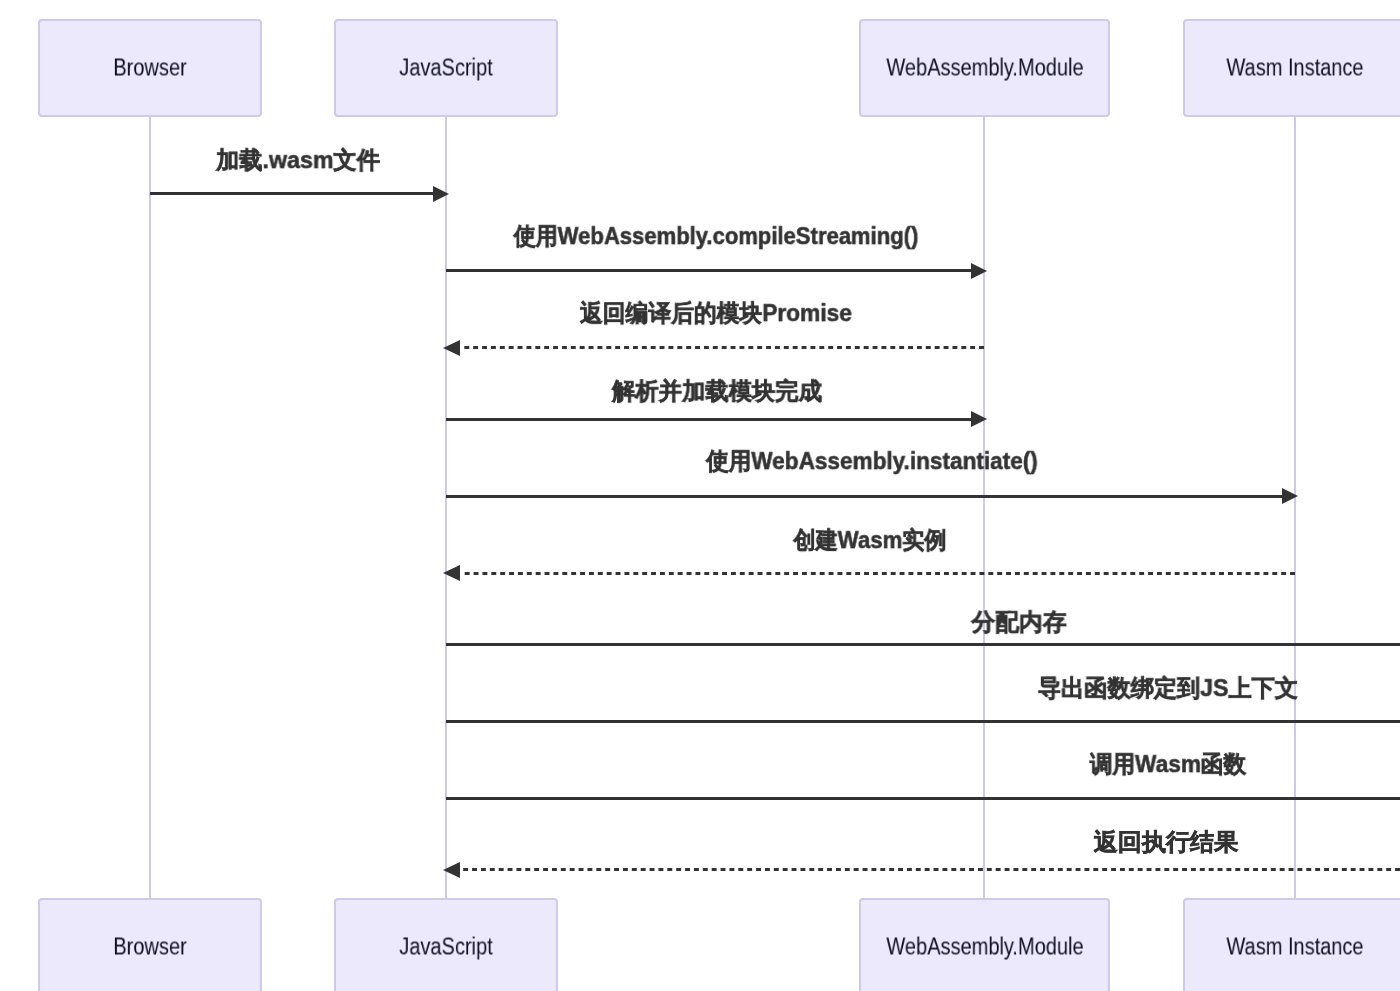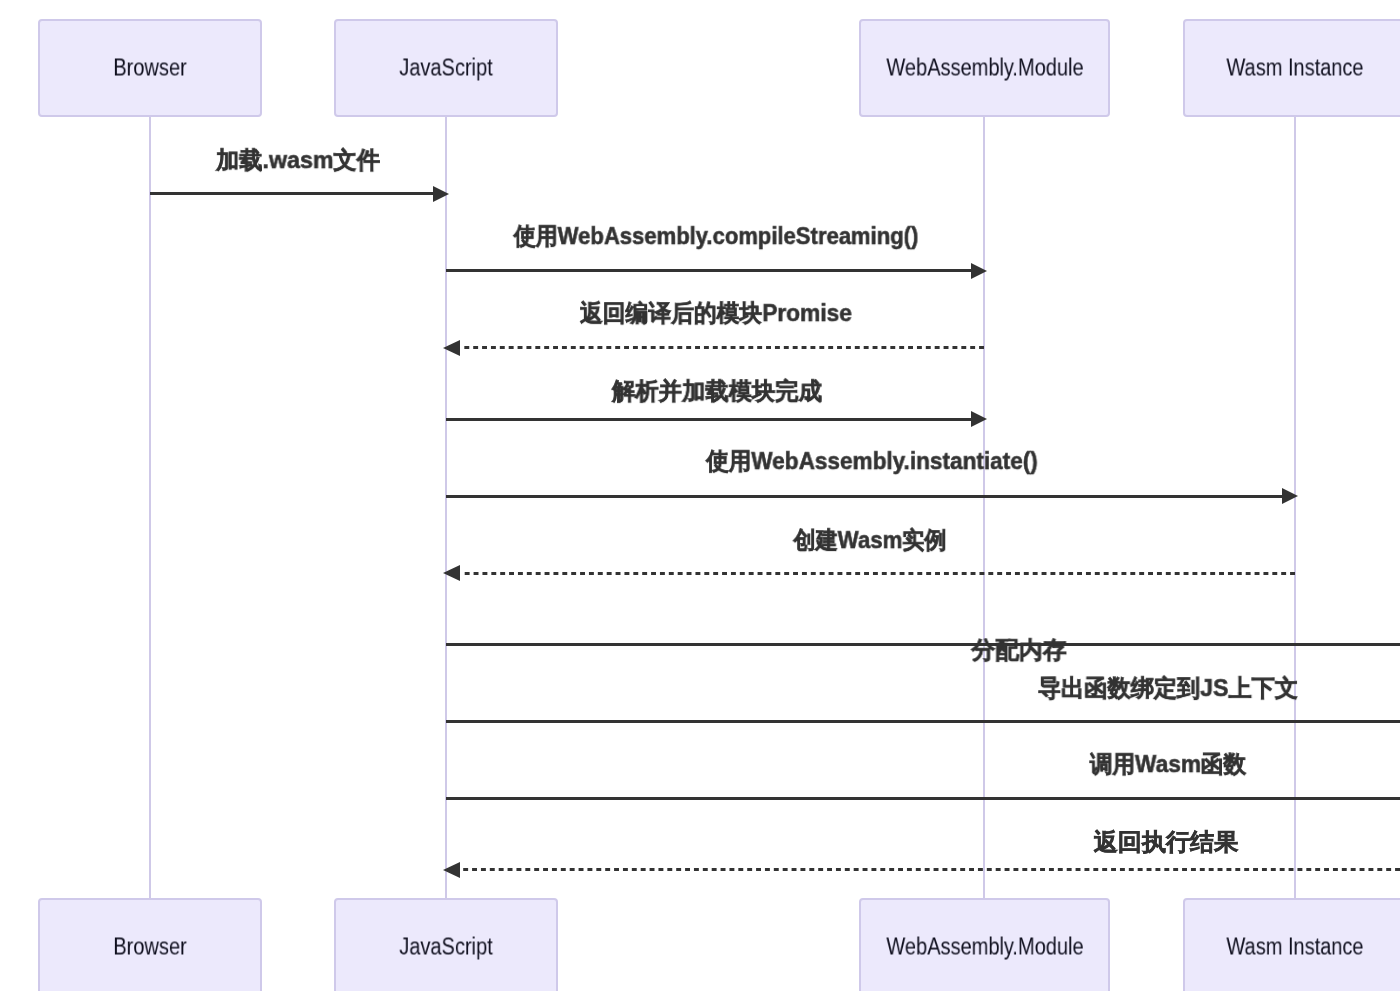--- a/index.html
+++ b/index.html
@@ -85,21 +85,21 @@
 
   <div class="msg-line" style="left:446px;width:836px;top:495px"></div>
   <div class="arrow right" style="left:1282px;top:488.05px"></div>
   <div class="msg-label" style="left:871.75px;top:460.6px;transform:translate(-50%,-50%) scaleX(0.9487)">使用WebAssembly.instantiate()</div>
 
   <div class="msg-line dotted" style="left:461px;width:834px;top:572px"></div>
   <div class="arrow left" style="left:443px;top:564.85px"></div>
   <div class="msg-label" style="left:870.1px;top:539.5px;transform:translate(-50%,-50%) scaleX(0.931)">创建Wasm实例</div>
 
   <div class="msg-line" style="left:446px;width:954px;top:643px"></div>
-  <div class="msg-label" style="left:1019.1px;top:650px;transform:translate(-50%,-50%) scaleX(0.9994)">分配内存</div>
+  <div class="msg-label" style="left:1019.1px;top:622px;transform:translate(-50%,-50%) scaleX(0.9994)">分配内存</div>
 
   <div class="msg-line" style="left:446px;width:954px;top:720px"></div>
   <div class="msg-label" style="left:1168.05px;top:688.1px;transform:translate(-50%,-50%) scaleX(0.974)">导出函数绑定到JS上下文</div>
 
   <div class="msg-line" style="left:446px;width:954px;top:797px"></div>
   <div class="msg-label" style="left:1167.75px;top:764.2px;transform:translate(-50%,-50%) scaleX(0.9503)">调用Wasm函数</div>
 
   <div class="msg-line dotted" style="left:461px;width:939px;top:868px"></div>
   <div class="arrow left" style="left:443px;top:861.7px"></div>
   <div class="msg-label" style="left:1165.5px;top:842.4px;transform:translate(-50%,-50%) scaleX(1.0113)">返回执行结果</div>

